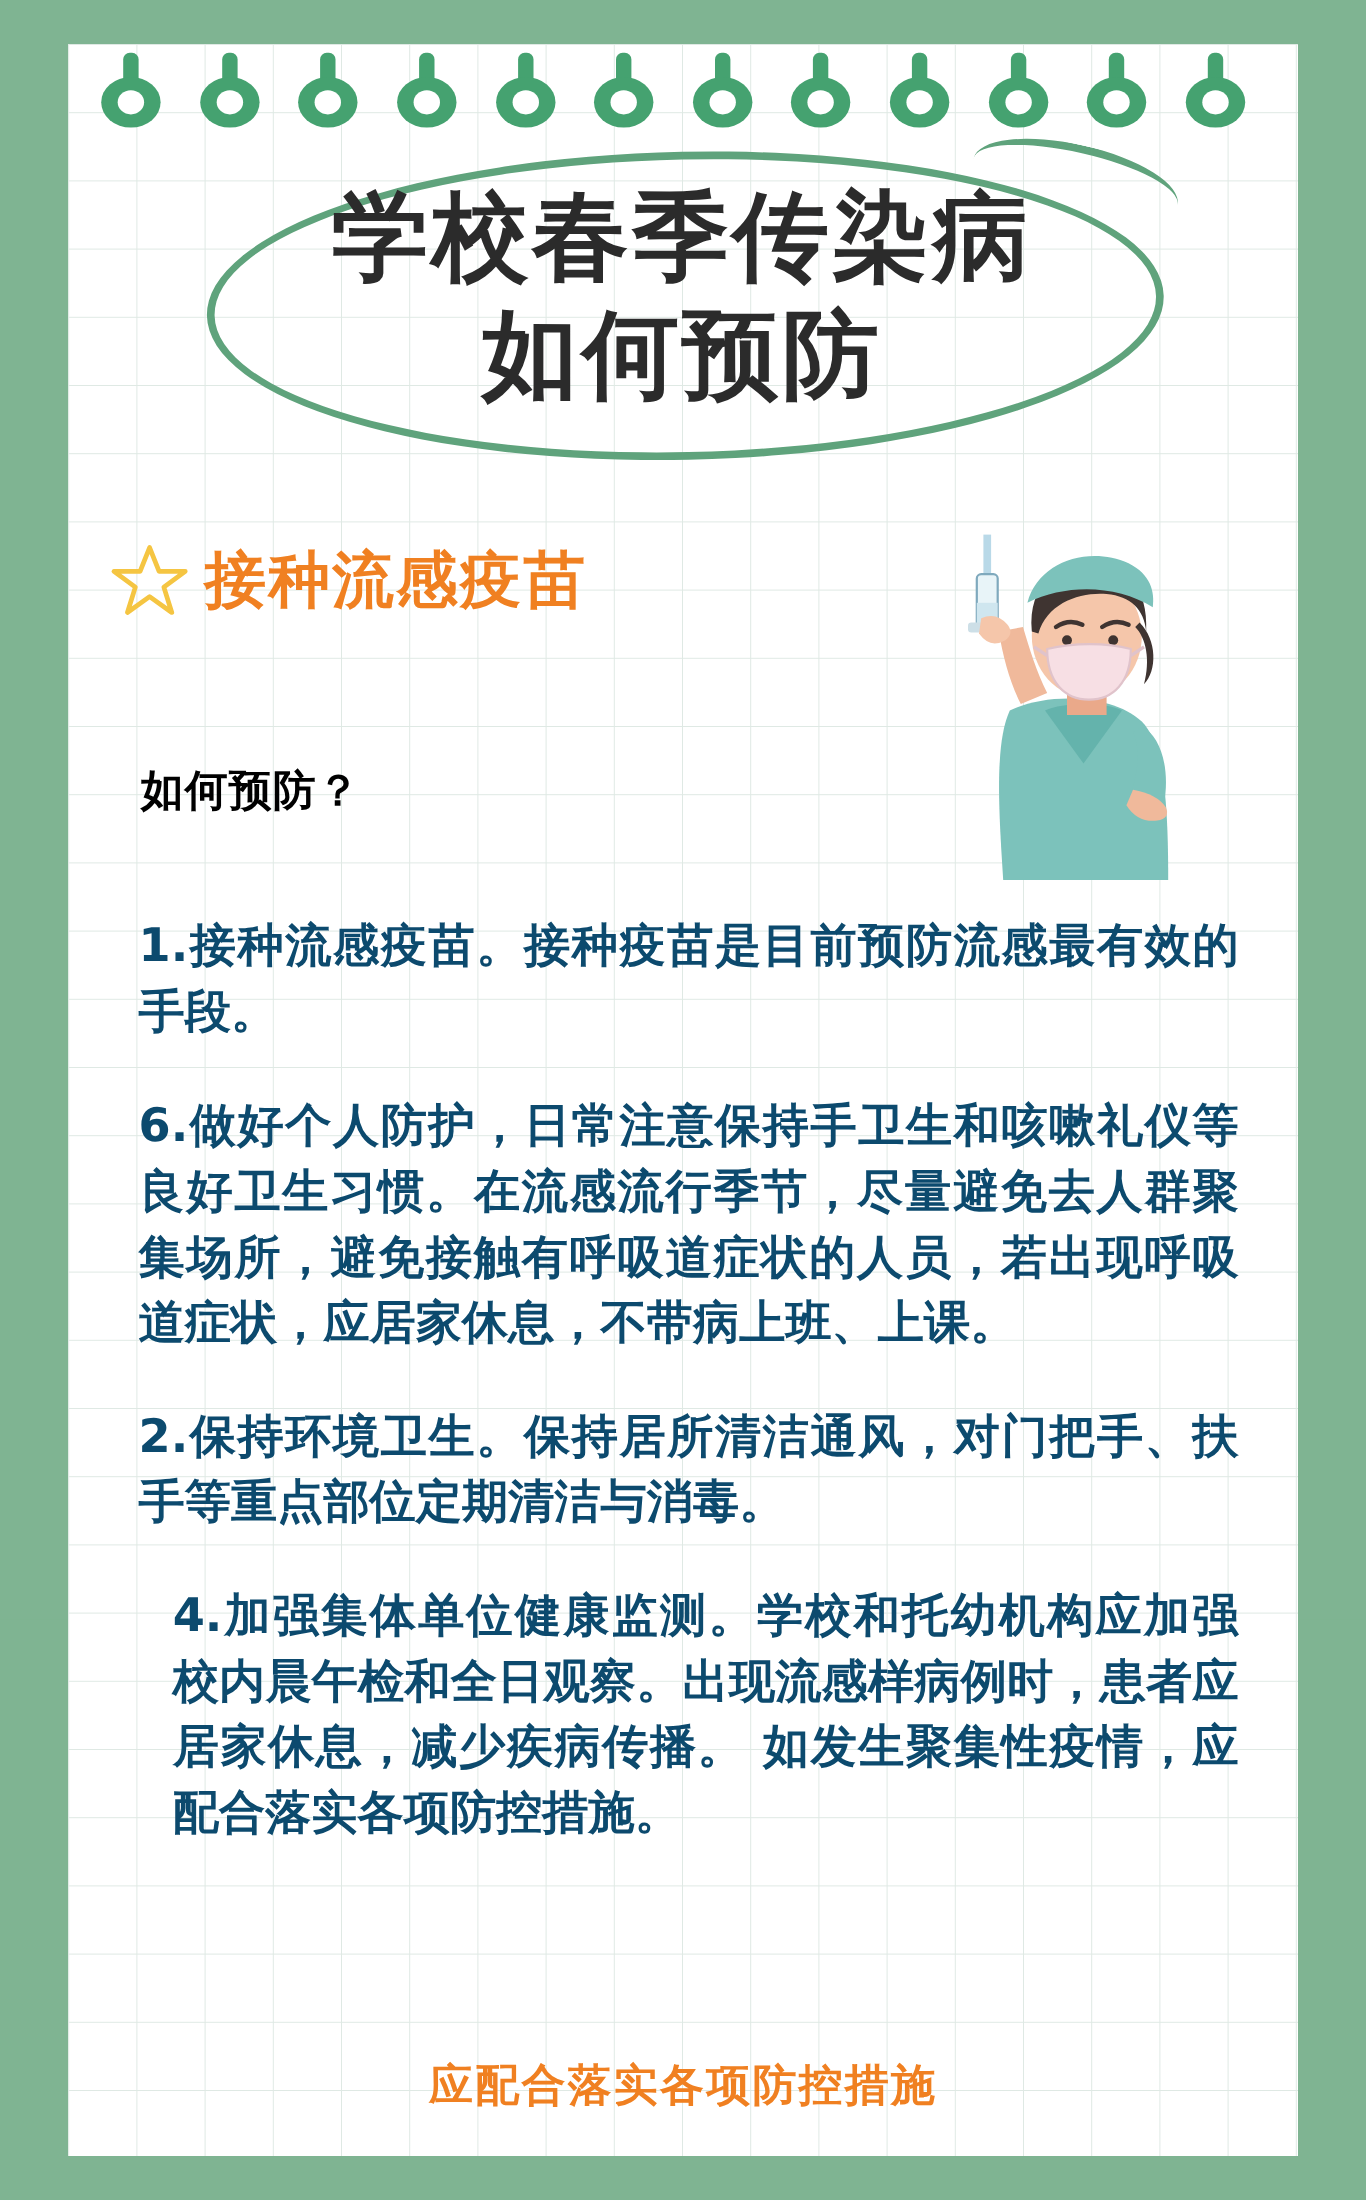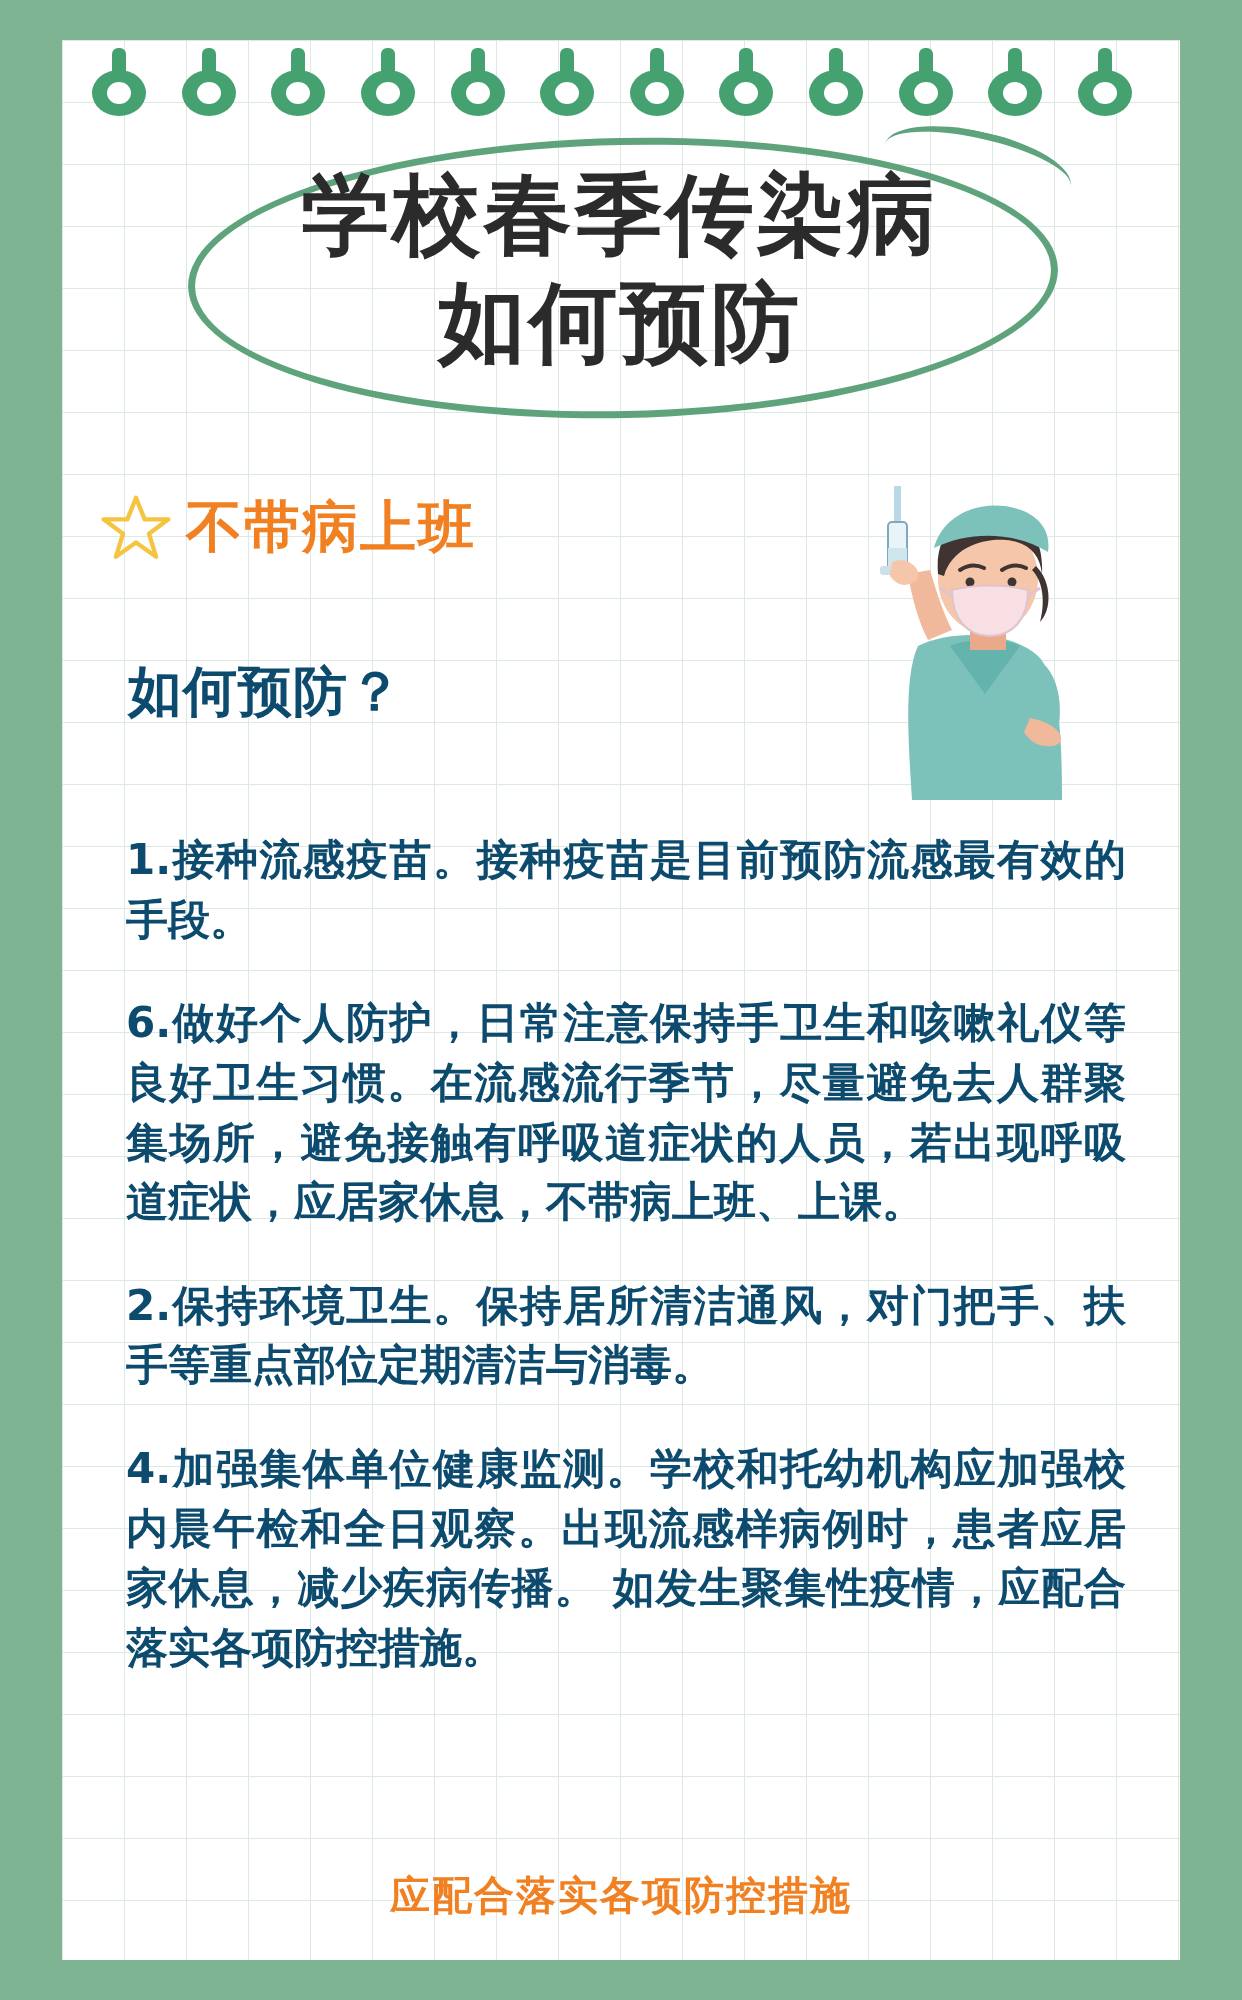--- a/index.html
+++ b/index.html
@@ -158,25 +158,25 @@
     font-family: "DejaVu Sans", "Liberation Sans", sans-serif;
     font-weight: bold;
     font-size: 56px;
     color: #f08021;
     letter-spacing: 2px;
   }
 
   .subhead {
     position: absolute;
     left: 128px;
-    top: 656px;
-    font-family: "DejaVu Sans", "Liberation Sans", sans-serif;
-    font-weight: bold;
-    font-size: 54px;
-    color: #0c4a6e;
+    top: 692px;
+    font-family: "DejaVu Sans", "Liberation Sans", sans-serif;
+    font-weight: bold;
+    font-size: 39px;
+    color: #000000;
     letter-spacing: 1px;
     z-index: 4;
   }
 
   .body-copy {
     position: absolute;
     left: 126px;
     top: 830px;
     width: 1000px;
     z-index: 4;
@@ -184,21 +184,21 @@
   .para {
     font-family: "DejaVu Sans", "Liberation Sans", sans-serif;
     font-weight: bold;
     font-size: 42px;
     line-height: 1.42;
     color: #0c4a6e;
     margin: 0 0 44px 0;
     letter-spacing: 0px;
     text-align: justify;
   }
-  .para:last-child { margin-bottom: 0; }
+  .para:last-child { margin-bottom: 0; padding-left: 31px; }
 
   .footer {
     position: absolute;
     left: 0;
     top: 1868px;
     width: 1242px;
     text-align: center;
     font-family: "DejaVu Sans", "Liberation Sans", sans-serif;
     font-weight: bold;
     font-size: 40px;
@@ -266,21 +266,21 @@
   <div class="title-wrap">
     <div class="title-ellipse"></div>
     <div class="title-text">学校春季传染病</div>
     <div class="title-line2">如何预防</div>
   </div>
 
   <div class="section-head">
     <svg class="star-icon" viewBox="0 0 100 100">
       <polygon points="50,8 62,38 95,38 68,58 78,90 50,70 22,90 32,58 5,38 38,38" fill="none" stroke="#f5c542" stroke-width="6" stroke-linejoin="round"></polygon>
     </svg>
-    <span class="label">不带病上班</span>
+    <span class="label">接种流感疫苗</span>
   </div>
 
   <svg class="nurse" viewBox="0 0 330 330">
 
     <g>
       <rect x="94" y="16" width="7" height="40" fill="#b9d9e8"></rect>
       <rect x="88" y="52" width="19" height="48" rx="4" fill="#e8f4f8" stroke="#7fa9bd" stroke-width="2"></rect>
       <rect x="88" y="78" width="19" height="22" fill="#cfe6ef"></rect>
       <rect x="80" y="96" width="35" height="9" rx="3" fill="#cddfe7"></rect>
     </g>

